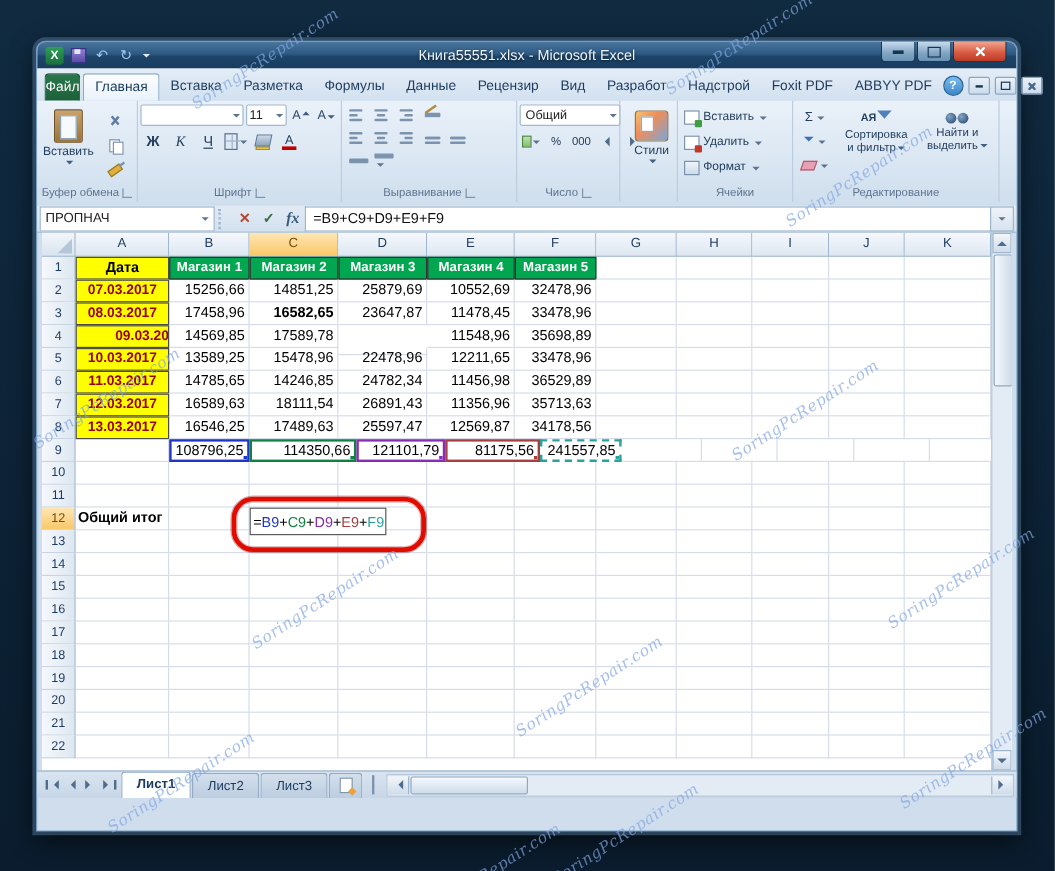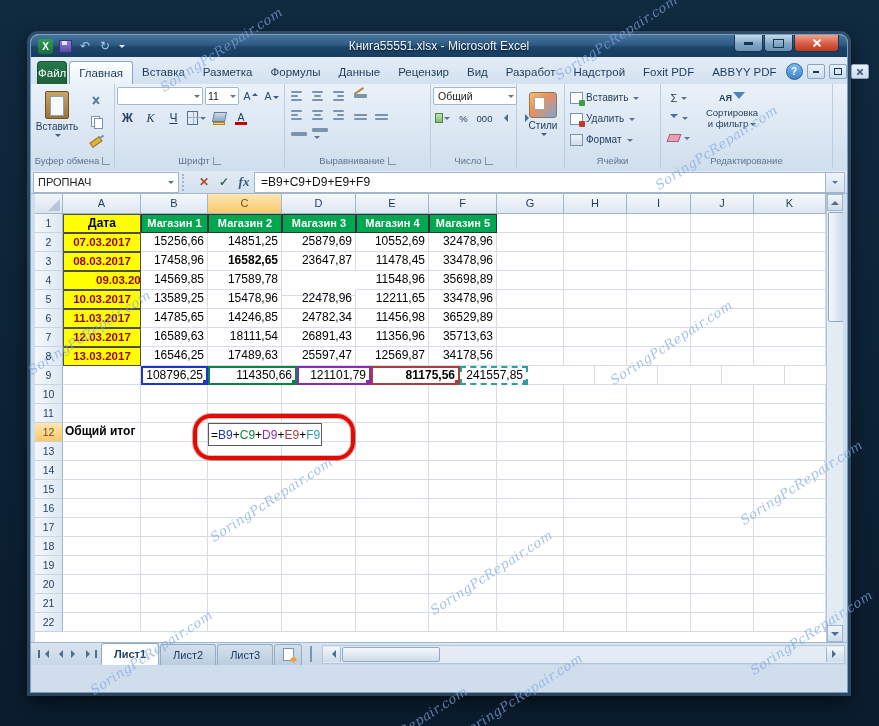--- a/index.html
+++ b/index.html
@@ -491,20 +491,27 @@
                 <span class="car" style="border-top-color:#5d7491"></span>
               </span>
           </div>
           <div class="bigbtn wide">
             <span class="sortic">
                 <span class="az">АЯ</span>
                 <i class="funnel"></i>
               </span>
             <span class="bb2"><span>Сортировка</span><br><span>и фильтр</span><span class="car" style="border-top-color:#3f5e80"></span></span>
           </div>
+          <div class="bigbtn wide">
+            <span class="binoc">
+                <i></i>
+                <i></i>
+              </span>
+            <span class="bb2"><span>Найти и</span><br><span>выделить</span><span class="car" style="border-top-color:#3f5e80"></span></span>
+          </div>
         </div>
         <div class="rg-label">
             <span>Редактирование</span>
           </div>
       </div>
     </div>
 
     <div class="fbar">
       <div class="namebox">
           <span>ПРОПНАЧ</span>
@@ -647,21 +654,21 @@
             <div class="gcell" style="width: 64px;"></div>
             <div class="gcell" style="width: 63px;"></div>
             <div class="gcell" style="width: 72px;"></div>
           </div>
           <div class="grow">
             <div class="grhead">9</div>
             <div class="gcell" style="width: 78px;"></div>
             <div class="gcell c-num c-ref" style="width: 67px; --rc: #1F35C6;">108796,25</div>
             <div class="gcell c-num c-ref" style="width: 89px; --rc: #0E8243;">114350,66</div>
             <div class="gcell c-num c-ref" style="width: 74px; --rc: #8A2BB5;">121101,79</div>
-            <div class="gcell c-num c-ref" style="width: 89px; font-weight: bold; --rc: #A83E3E;">81175,56</div>
+            <div class="gcell c-num c-ref" style="width: 79px; --rc: #A83E3E;">81175,56</div>
             <div class="gcell c-num c-ref dashed" style="width: 68px; --rc: #2BA19B;">241557,85</div>
             <div class="gcell" style="width: 67px;"></div>
             <div class="gcell" style="width: 63px;"></div>
             <div class="gcell" style="width: 64px;"></div>
             <div class="gcell" style="width: 63px;"></div>
             <div class="gcell" style="width: 72px;"></div>
           </div>
           <div class="grow">
             <div class="grhead">10</div>
             <div class="gcell" style="width: 78px;"></div>

